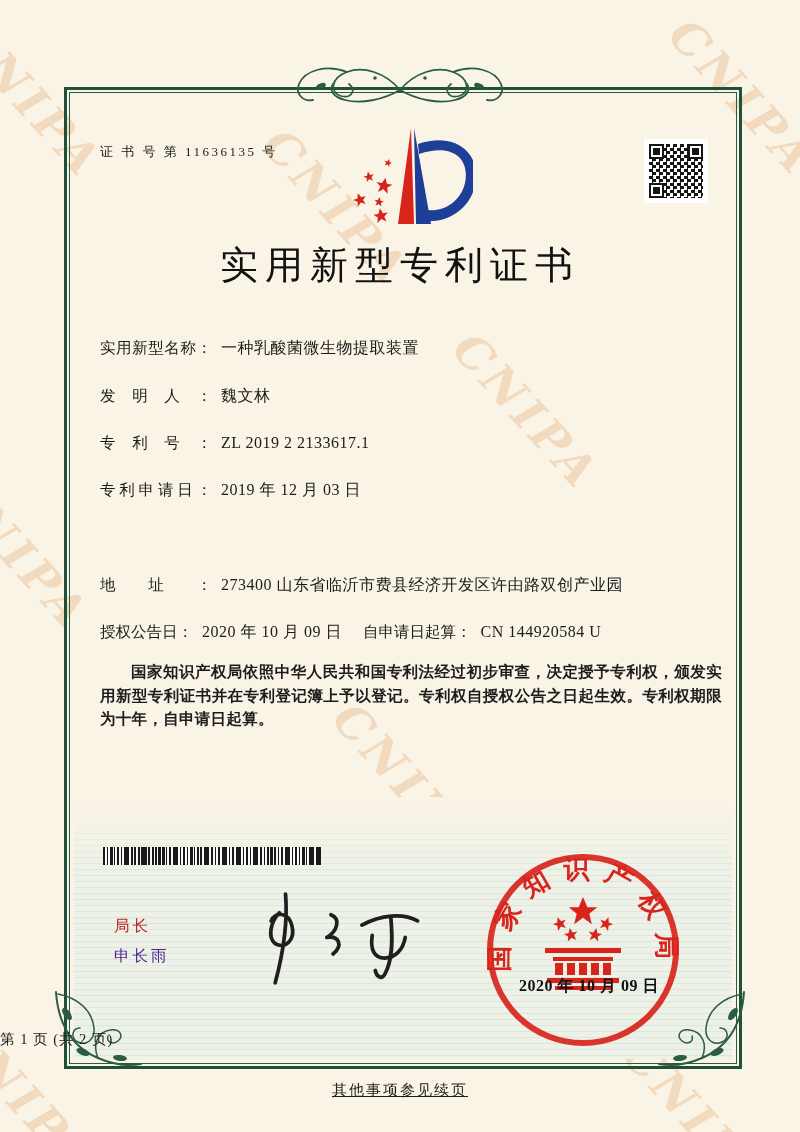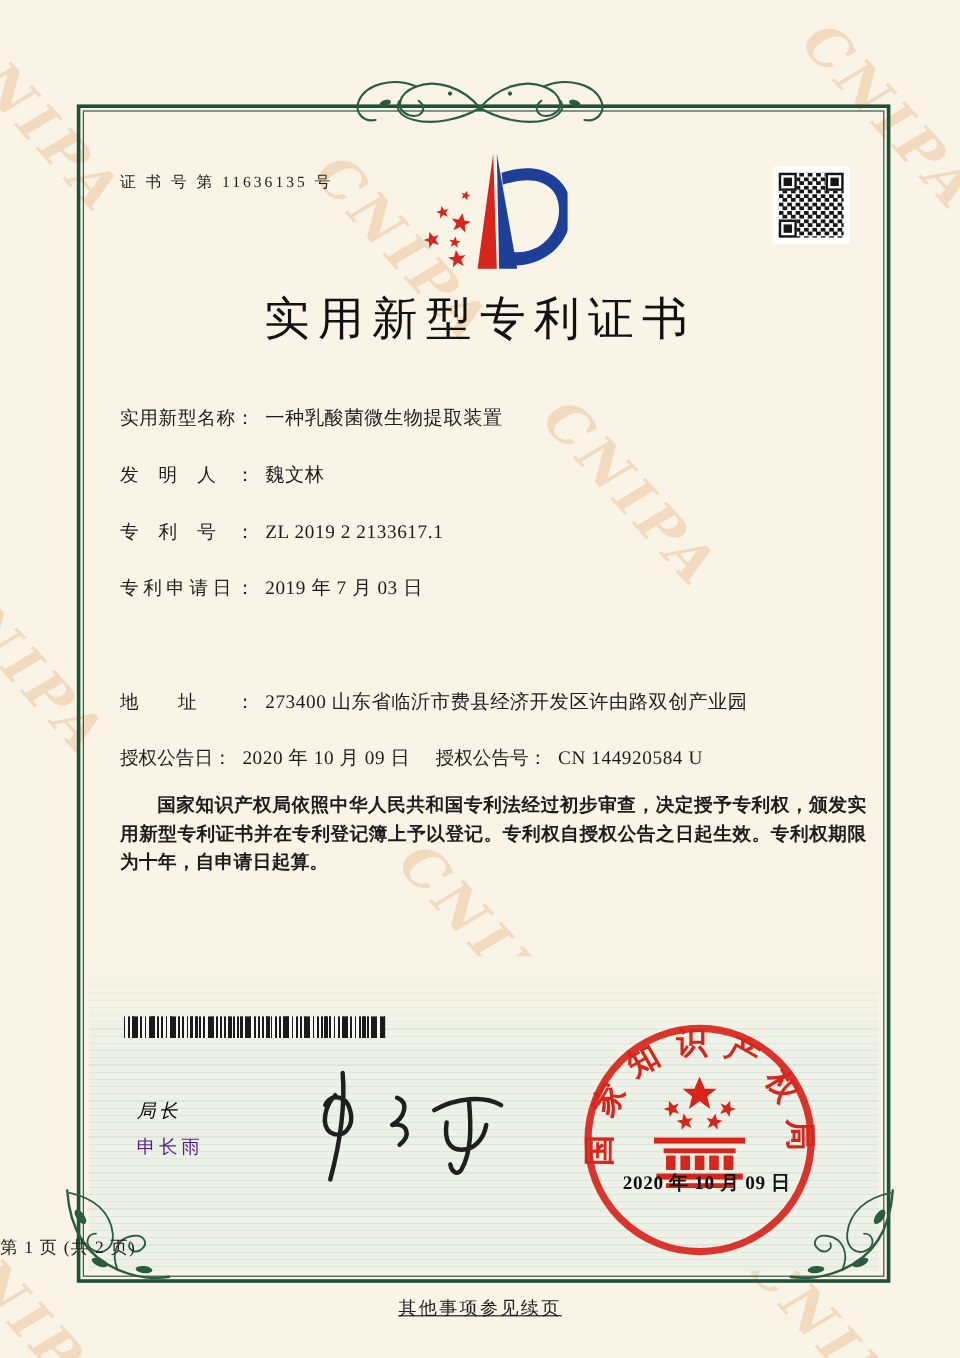--- a/index.html
+++ b/index.html
@@ -40,21 +40,21 @@
   .glabel{font-size:15.5px;flex:none;}
   .paras{position:absolute;left:100px;top:660px;width:622px;font-size:15.5px;
          line-height:23.5px;letter-spacing:0.3px;text-align:justify;}
   .paras p{margin:0;text-indent:2em;font-weight:bold;}
   .barcode{position:absolute;left:103px;top:847px;width:218px;height:18px;background:#f7f7f4;
       background-image:
         repeating-linear-gradient(90deg,#1a1a1a 0 1.5px,transparent 1.5px 3.5px),
         repeating-linear-gradient(90deg,transparent 0 7px,#1a1a1a 7px 10px,transparent 10px 16px),
         repeating-linear-gradient(90deg,transparent 0 23px,#1a1a1a 23px 25px,transparent 25px 37px);}
   .signer-title{position:absolute;left:114px;top:916px;font-size:15.5px;letter-spacing:3px;
-      font-family:"Liberation Sans","DejaVu Sans",sans-serif;color:#000000;font-style:italic;}
+      font-family:"Liberation Sans","DejaVu Sans",sans-serif;color:#b91c1c;}
   .signer-name{position:absolute;left:114px;top:946px;font-size:15.5px;letter-spacing:3px;
       font-family:Liberation Mono, monospace;color:#4c1d95;}
   .signature{position:absolute;left:228px;top:890px;}
   .seal{position:absolute;left:483px;top:850px;z-index:3;}
   .seal-date{position:absolute;left:494px;top:976px;width:190px;text-align:center;
       font-size:16px;font-weight:bold;color:#101010;letter-spacing:0.5px;
       white-space:nowrap;z-index:4;}
   .page-footer{position:absolute;left:0;right:0;top:1030px;
       font-size:14.5px;letter-spacing:1px;}
   .note{position:absolute;left:0;right:0;top:1081px;text-align:center;font-size:15px;
@@ -166,31 +166,31 @@
     <div class="frow fr1">
       <span class="flabel">实用新型名称：</span>
       <span class="fvalue">一种乳酸菌微生物提取装置</span>
     </div>
     <div class="frow fr3">
       <span class="flabel">专利号：</span>
       <span class="fvalue">ZL 2019 2 2133617.1</span>
     </div>
     <div class="frow fr4">
       <span class="flabel">专利申请日：</span>
-      <span class="fvalue">2019 年 7 月 03 日</span>
+      <span class="fvalue">2019 年 12 月 03 日</span>
     </div>
     <div class="frow fr6">
       <span class="flabel">地址：</span>
       <span class="fvalue">273400 山东省临沂市费县经济开发区许由路双创产业园</span>
     </div>
     <div class="frow fr7">
       <span class="glabel">授权公告日：</span>
       <span class="fvalue">2020 年 10 月 09 日</span>
       <span class="grant2">
-        <span class="glabel">授权公告号：</span>
+        <span class="glabel">自申请日起算：</span>
         <span class="fvalue">CN 144920584 U</span>
       </span>
     </div>
 
     <div class="paras">
       <p>国家知识产权局依照中华人民共和国专利法经过初步审查，决定授予专利权，颁发实用新型专利证书并在专利登记簿上予以登记。专利权自授权公告之日起生效。专利权期限为十年，自申请日起算。</p>
     </div>
 
     <div class="barcode"></div>
 

